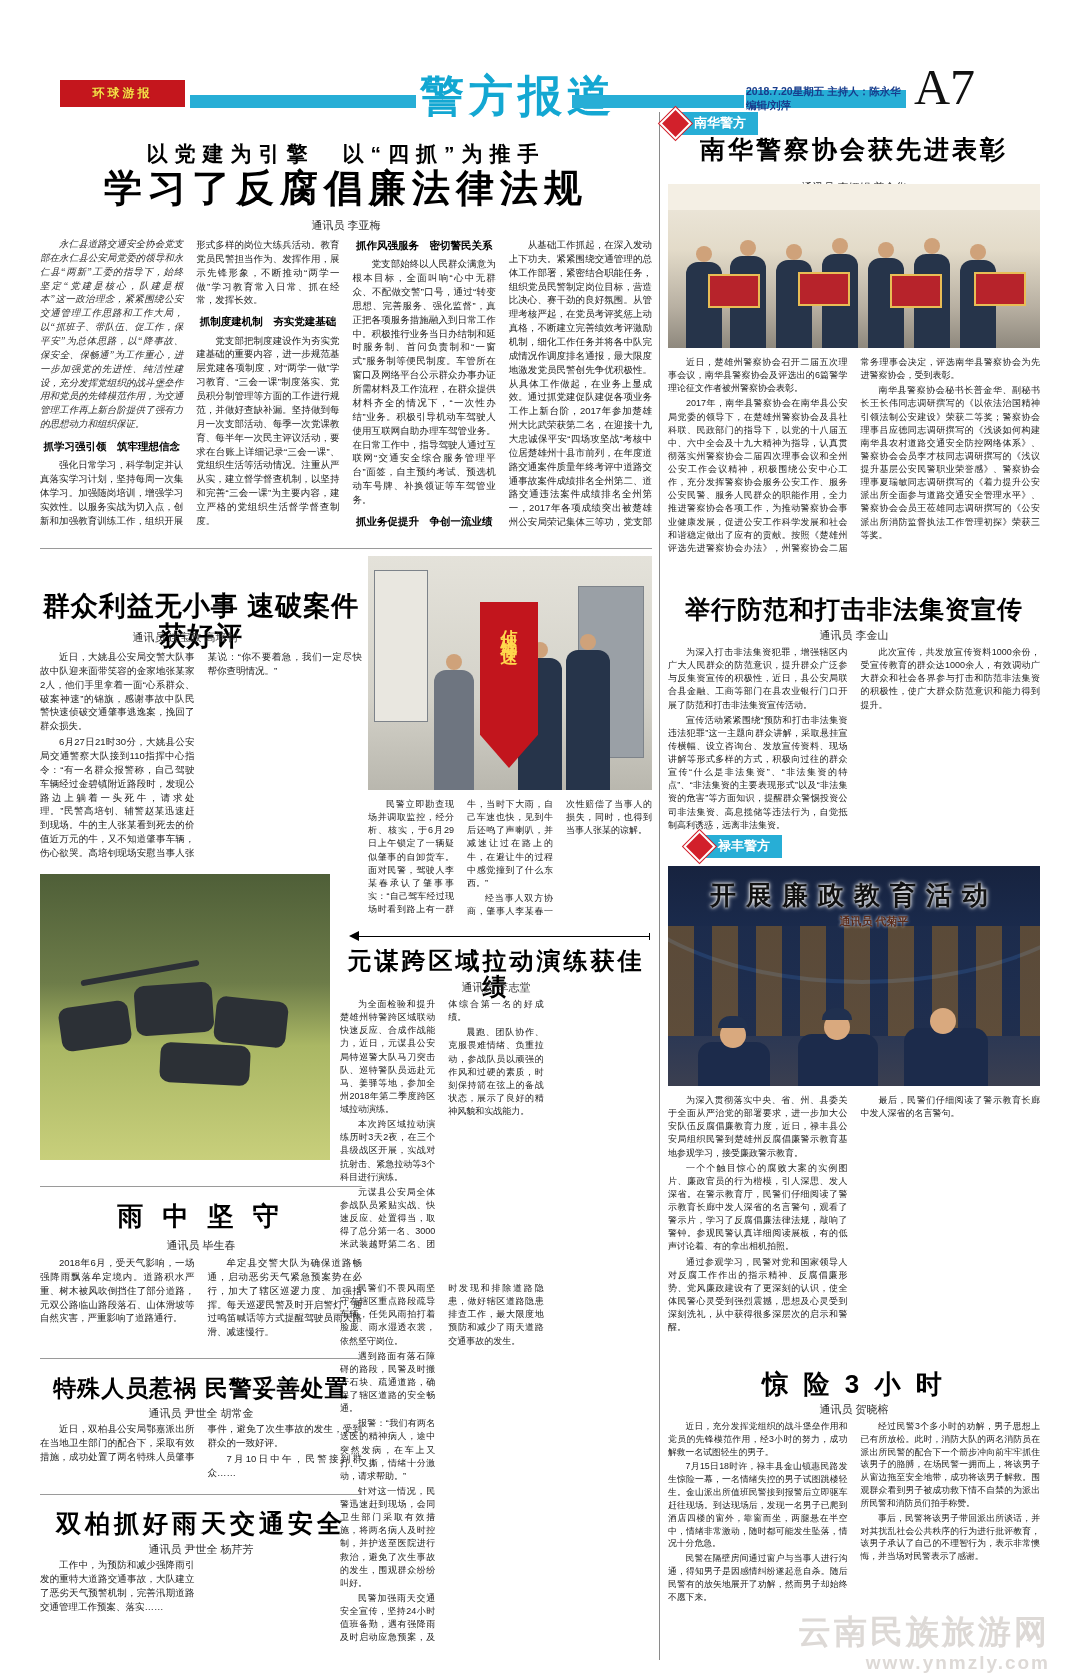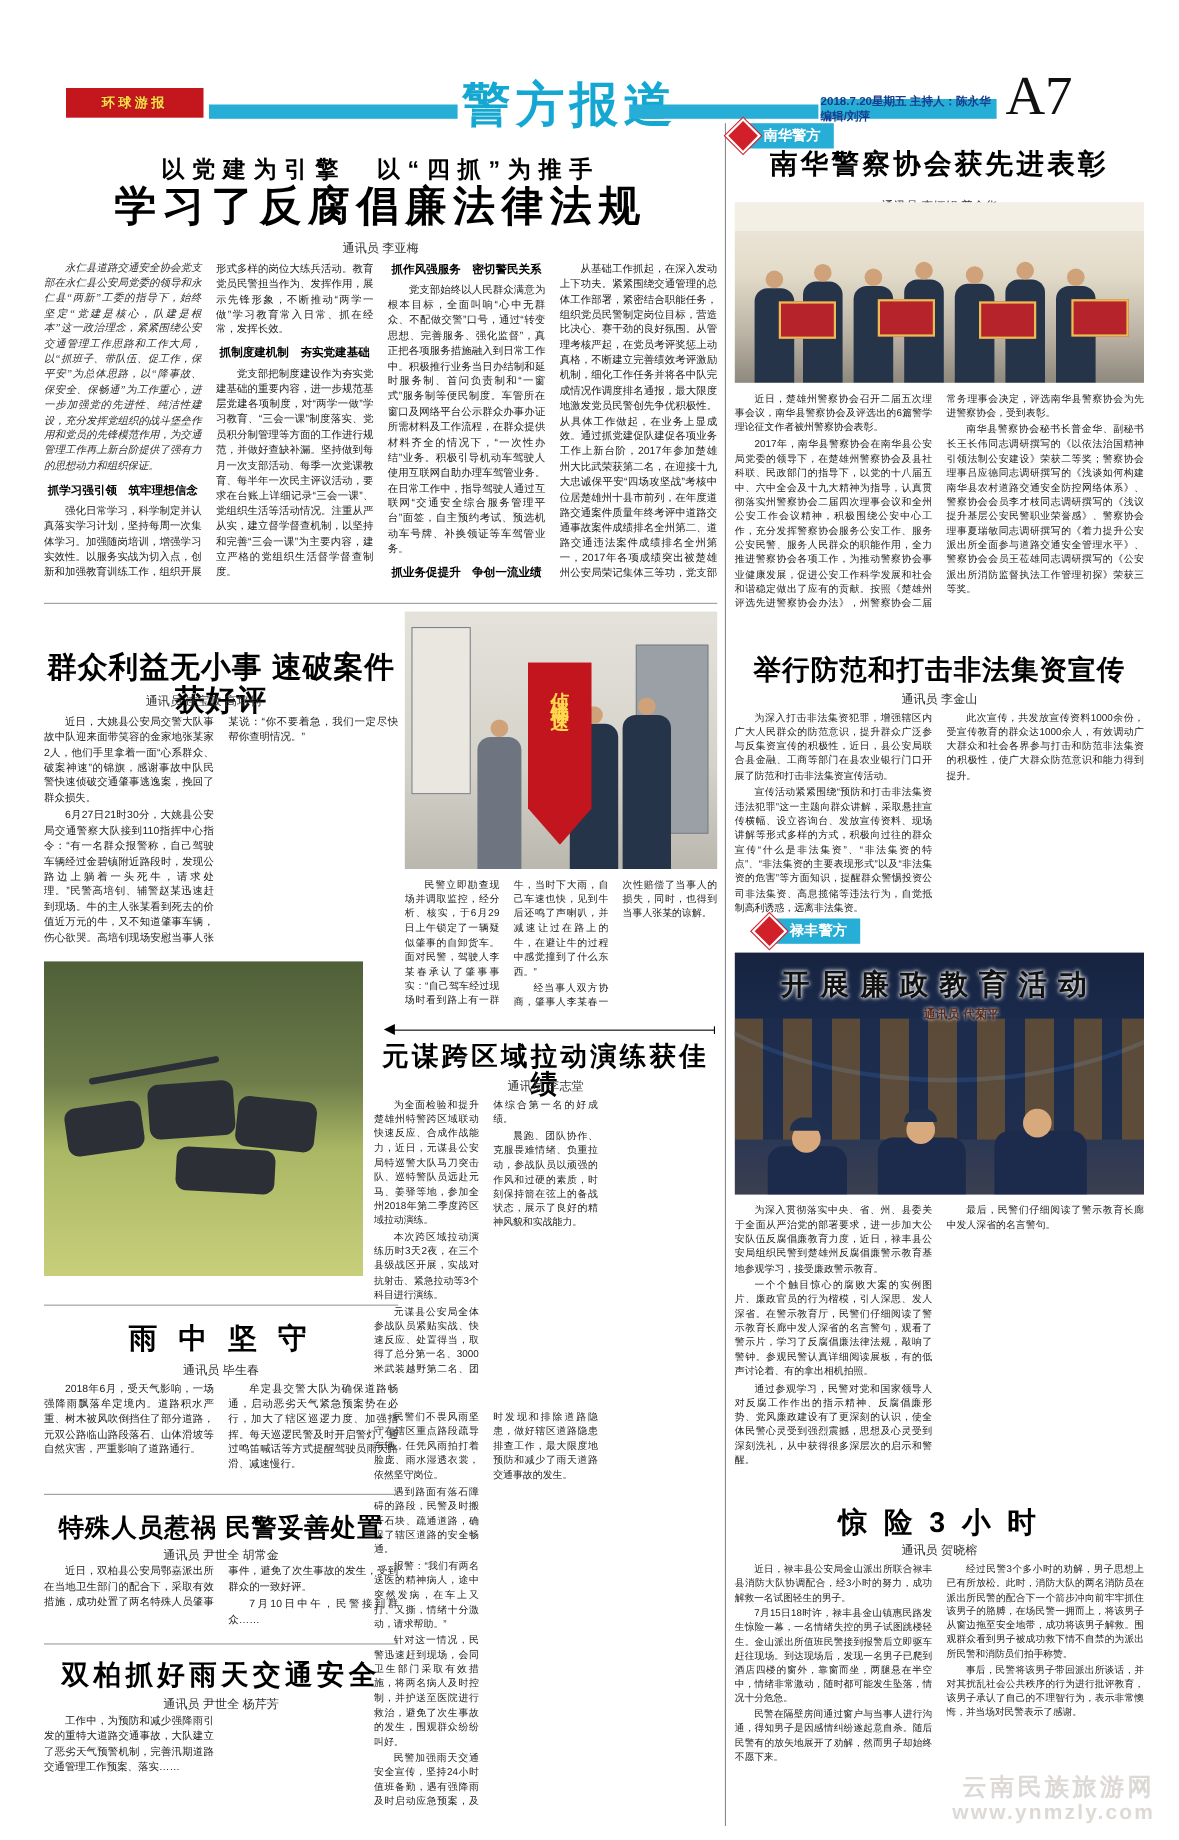--- a/index.html
+++ b/index.html
@@ -243,25 +243,25 @@
   <div class="abs cols" style="left:668px;top:1094px;width:372px;height:262px;column-count:2;font-size:9px;">
     <p>为深入贯彻落实中央、省、州、县委关于全面从严治党的部署要求，进一步加大公安队伍反腐倡廉教育力度，近日，禄丰县公安局组织民警到楚雄州反腐倡廉警示教育基地参观学习，接受廉政警示教育。</p>
     <p>一个个触目惊心的腐败大案的实例图片、廉政官员的行为楷模，引人深思、发人深省。在警示教育厅，民警们仔细阅读了警示教育长廊中发人深省的名言警句，观看了警示片，学习了反腐倡廉法律法规，敲响了警钟。参观民警认真详细阅读展板，有的低声讨论着、有的拿出相机拍照。</p>
     <p>通过参观学习，民警对党和国家领导人对反腐工作作出的指示精神、反腐倡廉形势、党风廉政建设有了更深刻的认识，使全体民警心灵受到强烈震撼，思想及心灵受到深刻洗礼，从中获得很多深层次的启示和警醒。</p>
     <p>最后，民警们仔细阅读了警示教育长廊中发人深省的名言警句。</p>
   </div>
 
   <div class="abs headline" style="left:668px;top:1370px;width:372px;font-size:26px;letter-spacing:4px;">惊 险 3 小 时</div>
   <div class="abs byline" style="left:668px;top:1402px;width:372px;">通讯员 贺晓榕</div>
   <div class="abs cols" style="left:668px;top:1420px;width:372px;height:200px;column-count:2;font-size:8.8px;">
-    <p>近日，禄丰县公安局金山派出所联合禄丰县消防大队协调配合，经3小时的努力，成功解救一名试图轻生的男子。</p>
+    <p>近日，充分发挥党组织的战斗堡垒作用和党员的先锋模范作用，经3小时的努力，成功解救一名试图轻生的男子。</p>
     <p>7月15日18时许，禄丰县金山镇惠民路发生惊险一幕，一名情绪失控的男子试图跳楼轻生。金山派出所值班民警接到报警后立即驱车赶往现场。到达现场后，发现一名男子已爬到酒店四楼的窗外，靠窗而坐，两腿悬在半空中，情绪非常激动，随时都可能发生坠落，情况十分危急。</p>
     <p>民警在隔壁房间通过窗户与当事人进行沟通，得知男子是因感情纠纷遂起意自杀。随后民警有的放矢地展开了劝解，然而男子却始终不愿下来。</p>
     <p>经过民警3个多小时的劝解，男子思想上已有所放松。此时，消防大队的两名消防员在派出所民警的配合下一个箭步冲向前牢牢抓住该男子的胳膊，在场民警一拥而上，将该男子从窗边拖至安全地带，成功将该男子解救。围观群众看到男子被成功救下情不自禁的为派出所民警和消防员们拍手称赞。</p>
     <p>事后，民警将该男子带回派出所谈话，并对其扰乱社会公共秩序的行为进行批评教育，该男子承认了自己的不理智行为，表示非常懊悔，并当场对民警表示了感谢。</p>
   </div>
 
   <div class="abs watermark" style="left:760px;top:1612px;width:290px;">
-    <div style="font-size:22px;">云南民族旅游网</div>
+    <div style="font-size:33px;">云南民族旅游网</div>
     <div style="font-size:19px;letter-spacing:2px;">www.ynmzly.com</div>
   </div>
 
 </div>
 
 </body></html>

